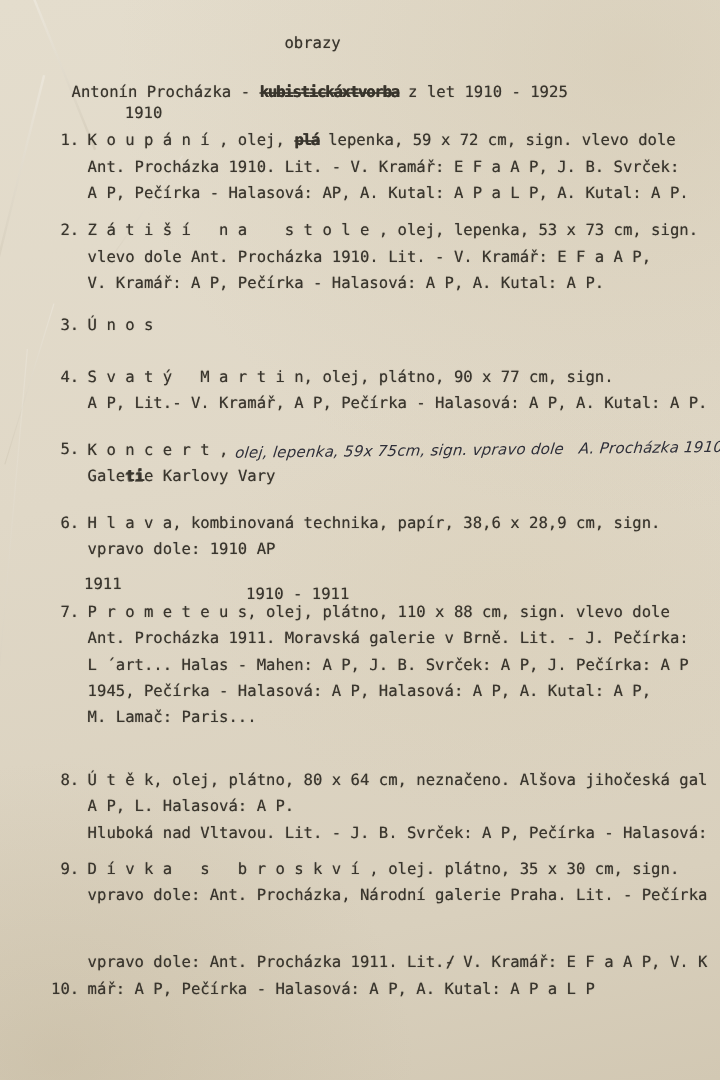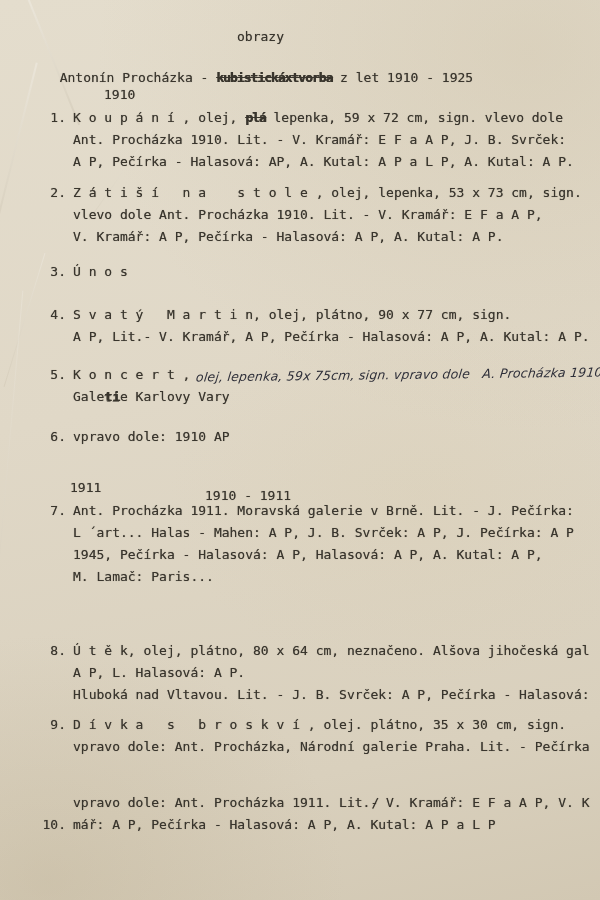--- a/index.html
+++ b/index.html
@@ -85,30 +85,32 @@
   <span class="num">5.</span>
   <div class="lines">
     <div class="line"><span>K o n c e r t ,</span><span class="hand">olej, lepenka, 59x 75cm, sign. vpravo dole   A. Procházka 1910</span></div>
     <div class="line"><span>Gale</span><span class="overtype">ti</span><span>e Karlovy Vary</span></div>
   </div>
 </div>
 
 <div class="item" style="top:426px;">
   <span class="num">6.</span>
   <div class="lines">
+    <div class="line">H l a v a, kombinovaná technika, papír, 38,6 x 28,9 cm, sign.</div>
     <div class="line">vpravo dole: 1910 AP</div>
   </div>
 </div>
 
 <div class="txt" style="left:70px;top:477px;">1911</div>
 <div class="txt" style="left:205px;top:485px;">1910 - 1911</div>
 
 <div class="item" style="top:500px;">
   <span class="num">7.</span>
   <div class="lines">
+    <div class="line">P r o m e t e u s, olej, plátno, 110 x 88 cm, sign. vlevo dole</div>
     <div class="line">Ant. Procházka 1911. Moravská galerie v Brně. Lit. - J. Pečírka:</div>
     <div class="line">L ´art... Halas - Mahen: A P, J. B. Svrček: A P, J. Pečírka: A P</div>
     <div class="line">1945, Pečírka - Halasová: A P, Halasová: A P, A. Kutal: A P,</div>
     <div class="line">M. Lamač: Paris...</div>
   </div>
 </div>
 
 <div class="item" style="top:640px;">
   <span class="num">8.</span>
   <div class="lines">

